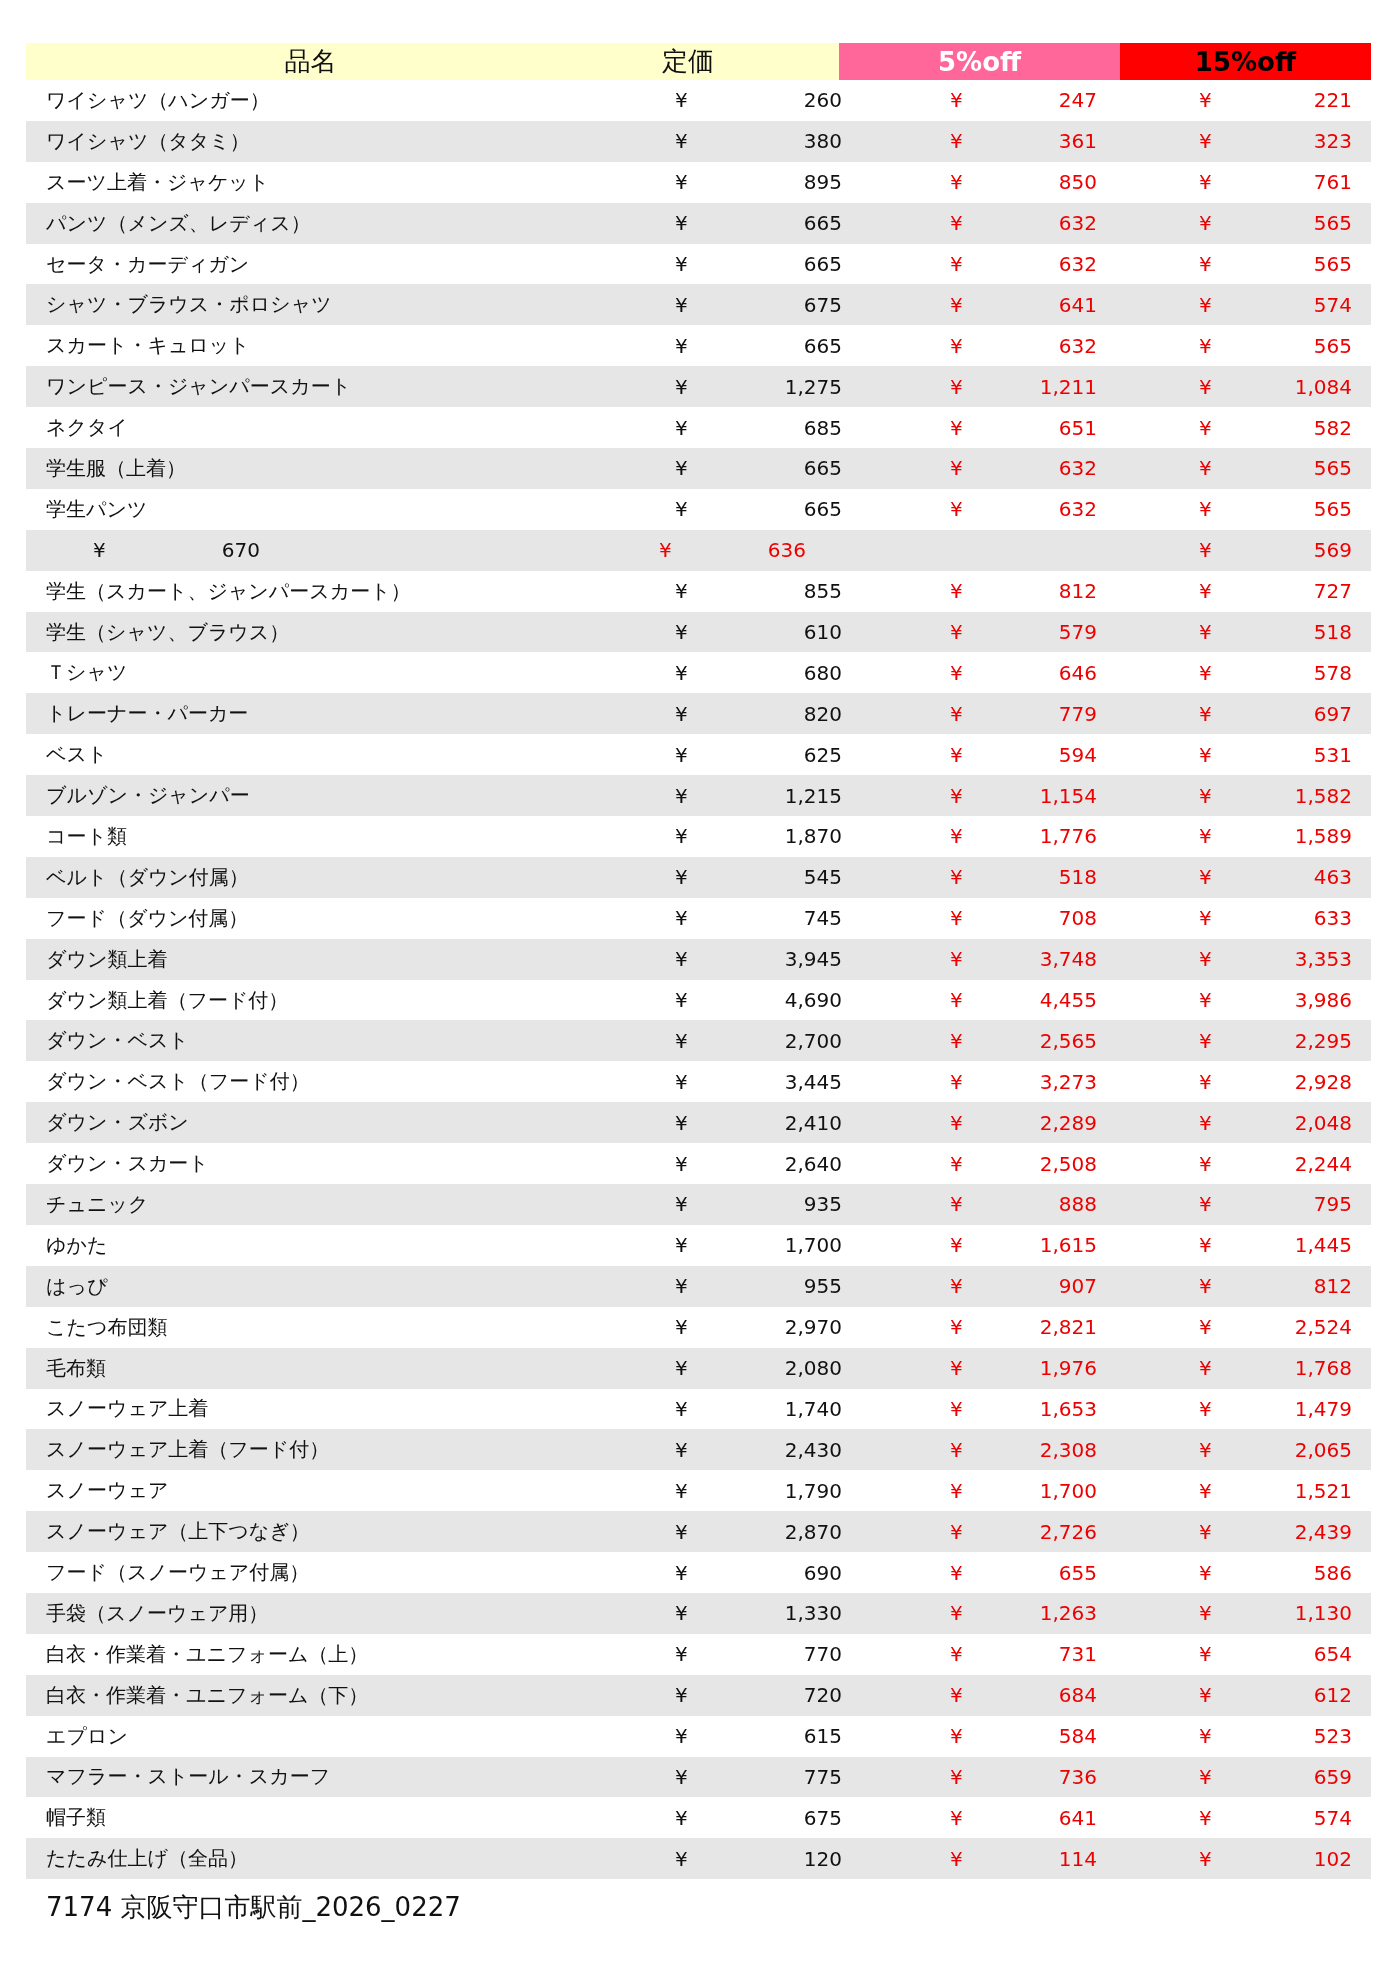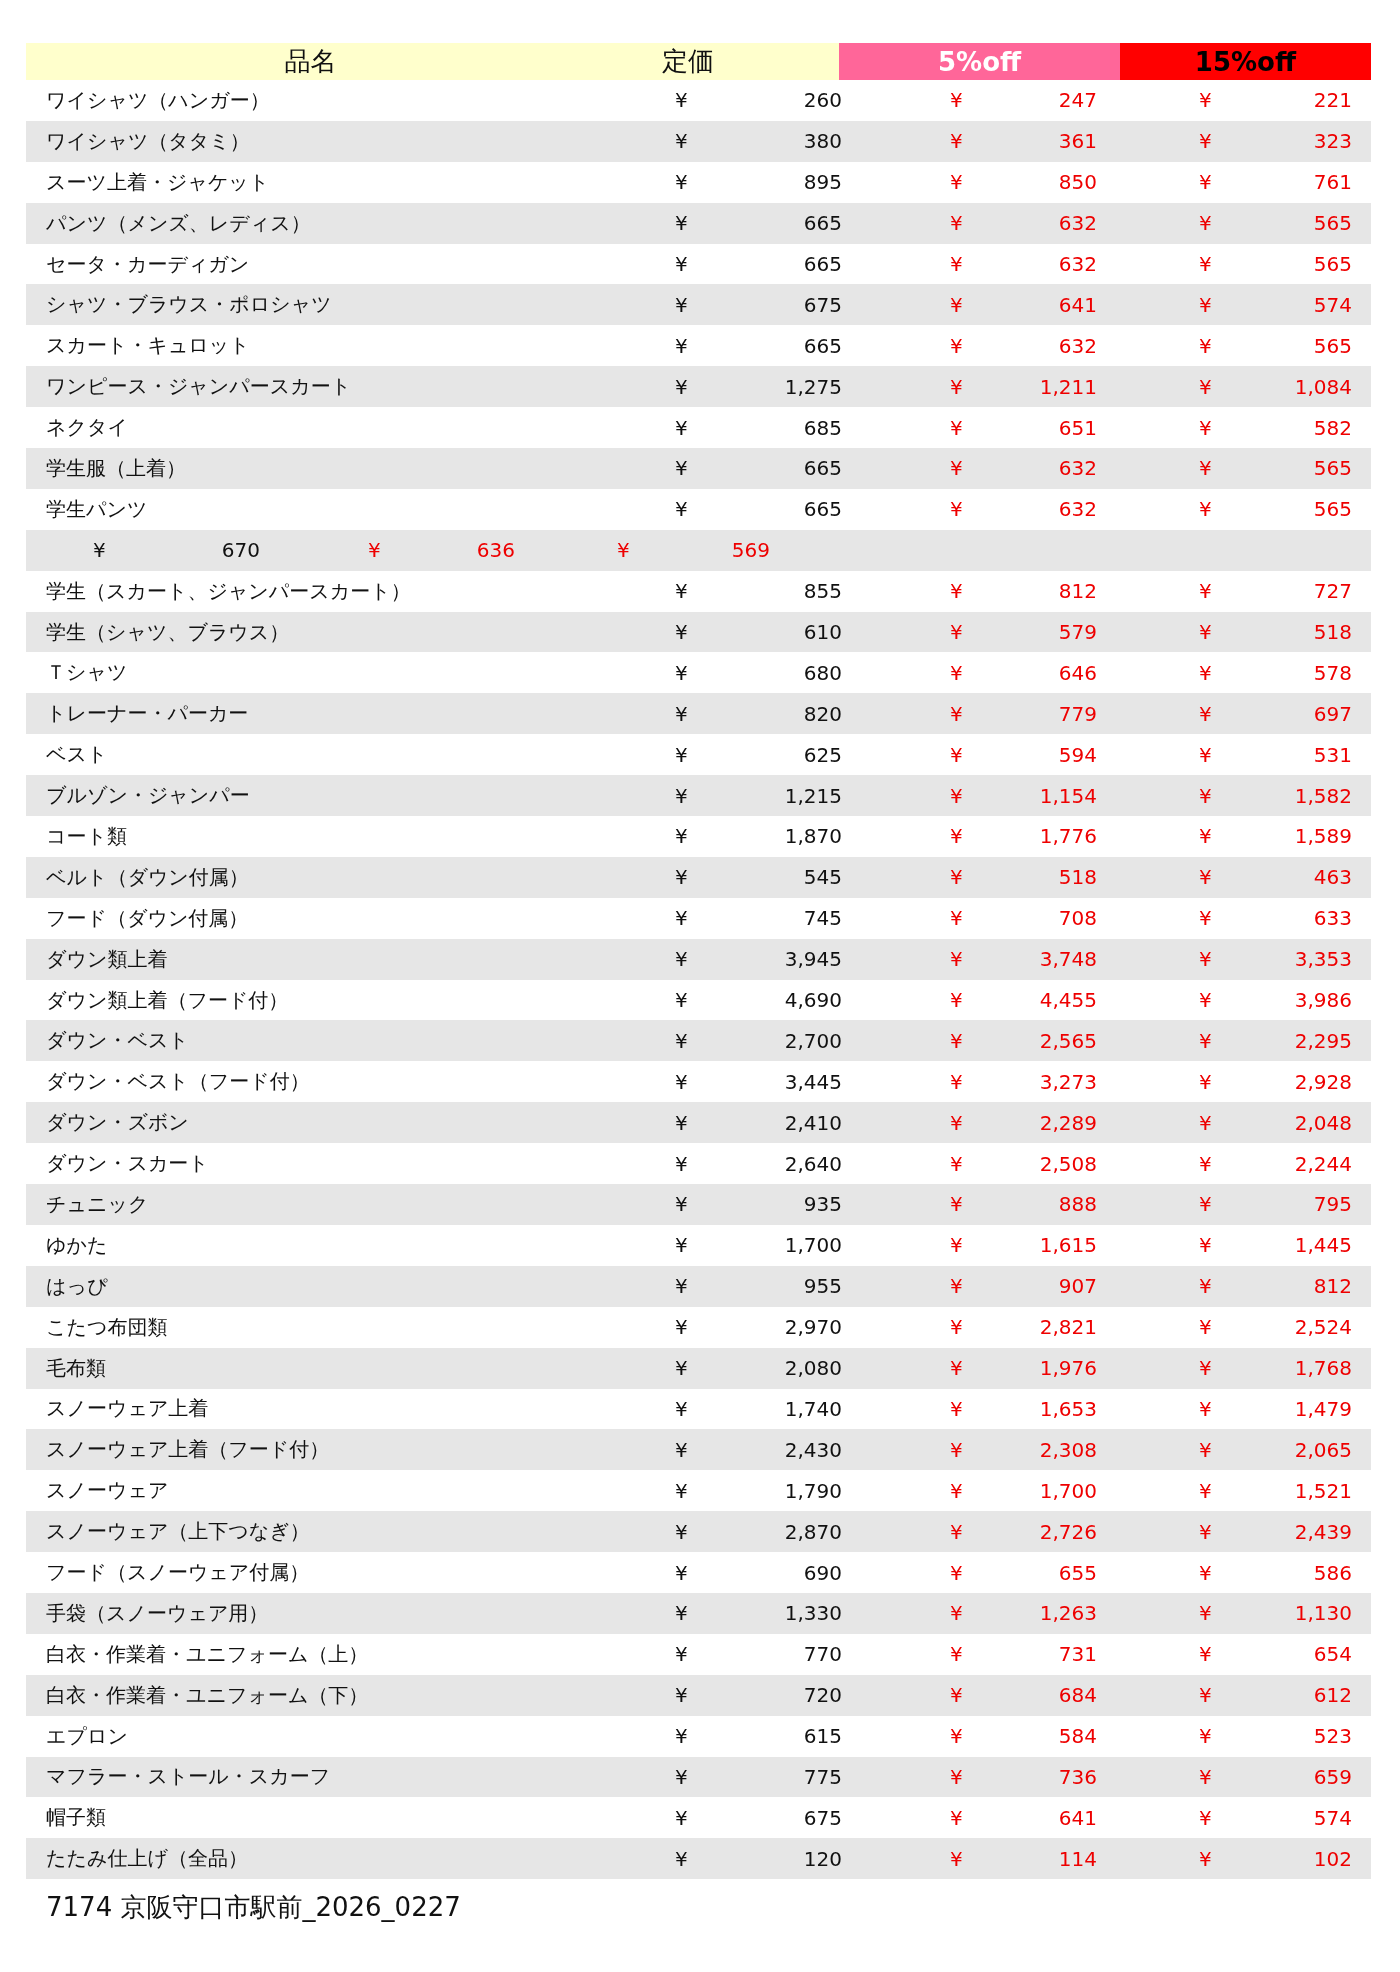--- a/index.html
+++ b/index.html
@@ -7,21 +7,21 @@
          font-family: "DejaVu Sans", "Liberation Sans", sans-serif; color: #111; }
   .table { position: absolute; left: 26px; top: 43px; width: 1345px; }
   .hdr { display: flex; height: 37px; }
   .hdr > div { display: flex; align-items: center; justify-content: center; font-size: 26px; height: 37px; text-align: right; }
   .h-name { width: 582px; background: #ffffcc; }
   .h-price { width: 250px; background: #ffffcc; justify-content: flex-start !important; }
   .h-price span { margin-left: 67px; }
   .h-5 { width: 287px; background: #ff6699; color: #ffffff; font-weight: bold; }
   .h-15 { width: 257px; background: #ff0000; color: #000000; font-weight: bold; }
   .row { display: flex; height: 40.9px; align-items: center; font-size: 20px; }
-  .row.alt { background: #e6e6e6; }
+  .row.alt { background: #e6e6e6; justify-content: space-between; }
   .c-name { width: 582px; padding-left: 20px; box-sizing: border-box; white-space: nowrap; }
   .c-money { position: relative; height: 100%; }
   .c-price { width: 250px; }
   .c-5 { width: 256px; color: #ee0000; }
   .c-15 { width: 257px; color: #ee0000; }
   .yen { position: absolute; top: 50%; transform: translateY(-50%); }
   .num { position: absolute; top: 50%; transform: translateY(-50%); text-align: right; }
   .c-price .yen { left: 67px; }
   .c-price .num { right: 16px; }
   .c-5 .yen { left: 92px; }

